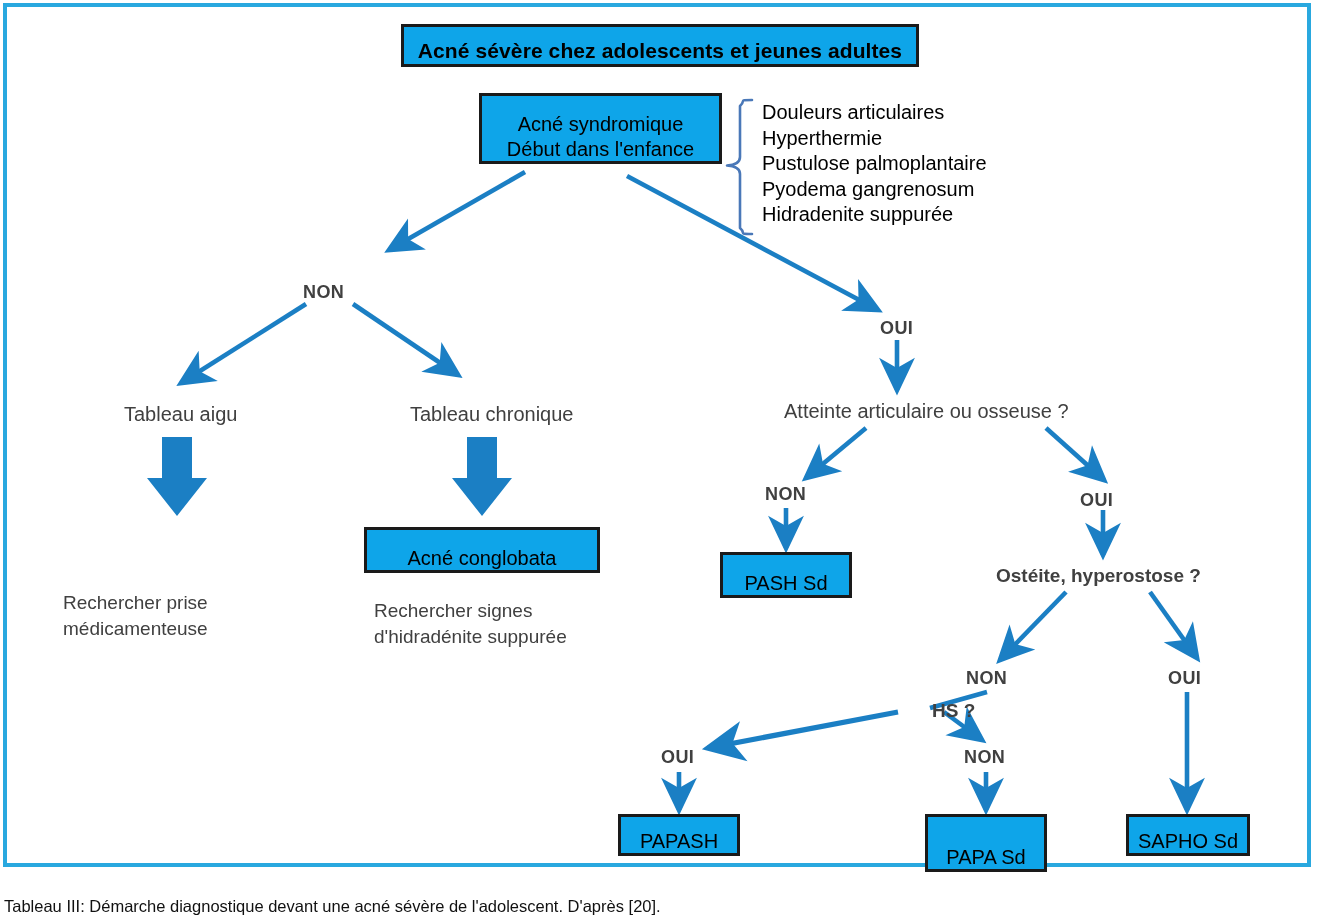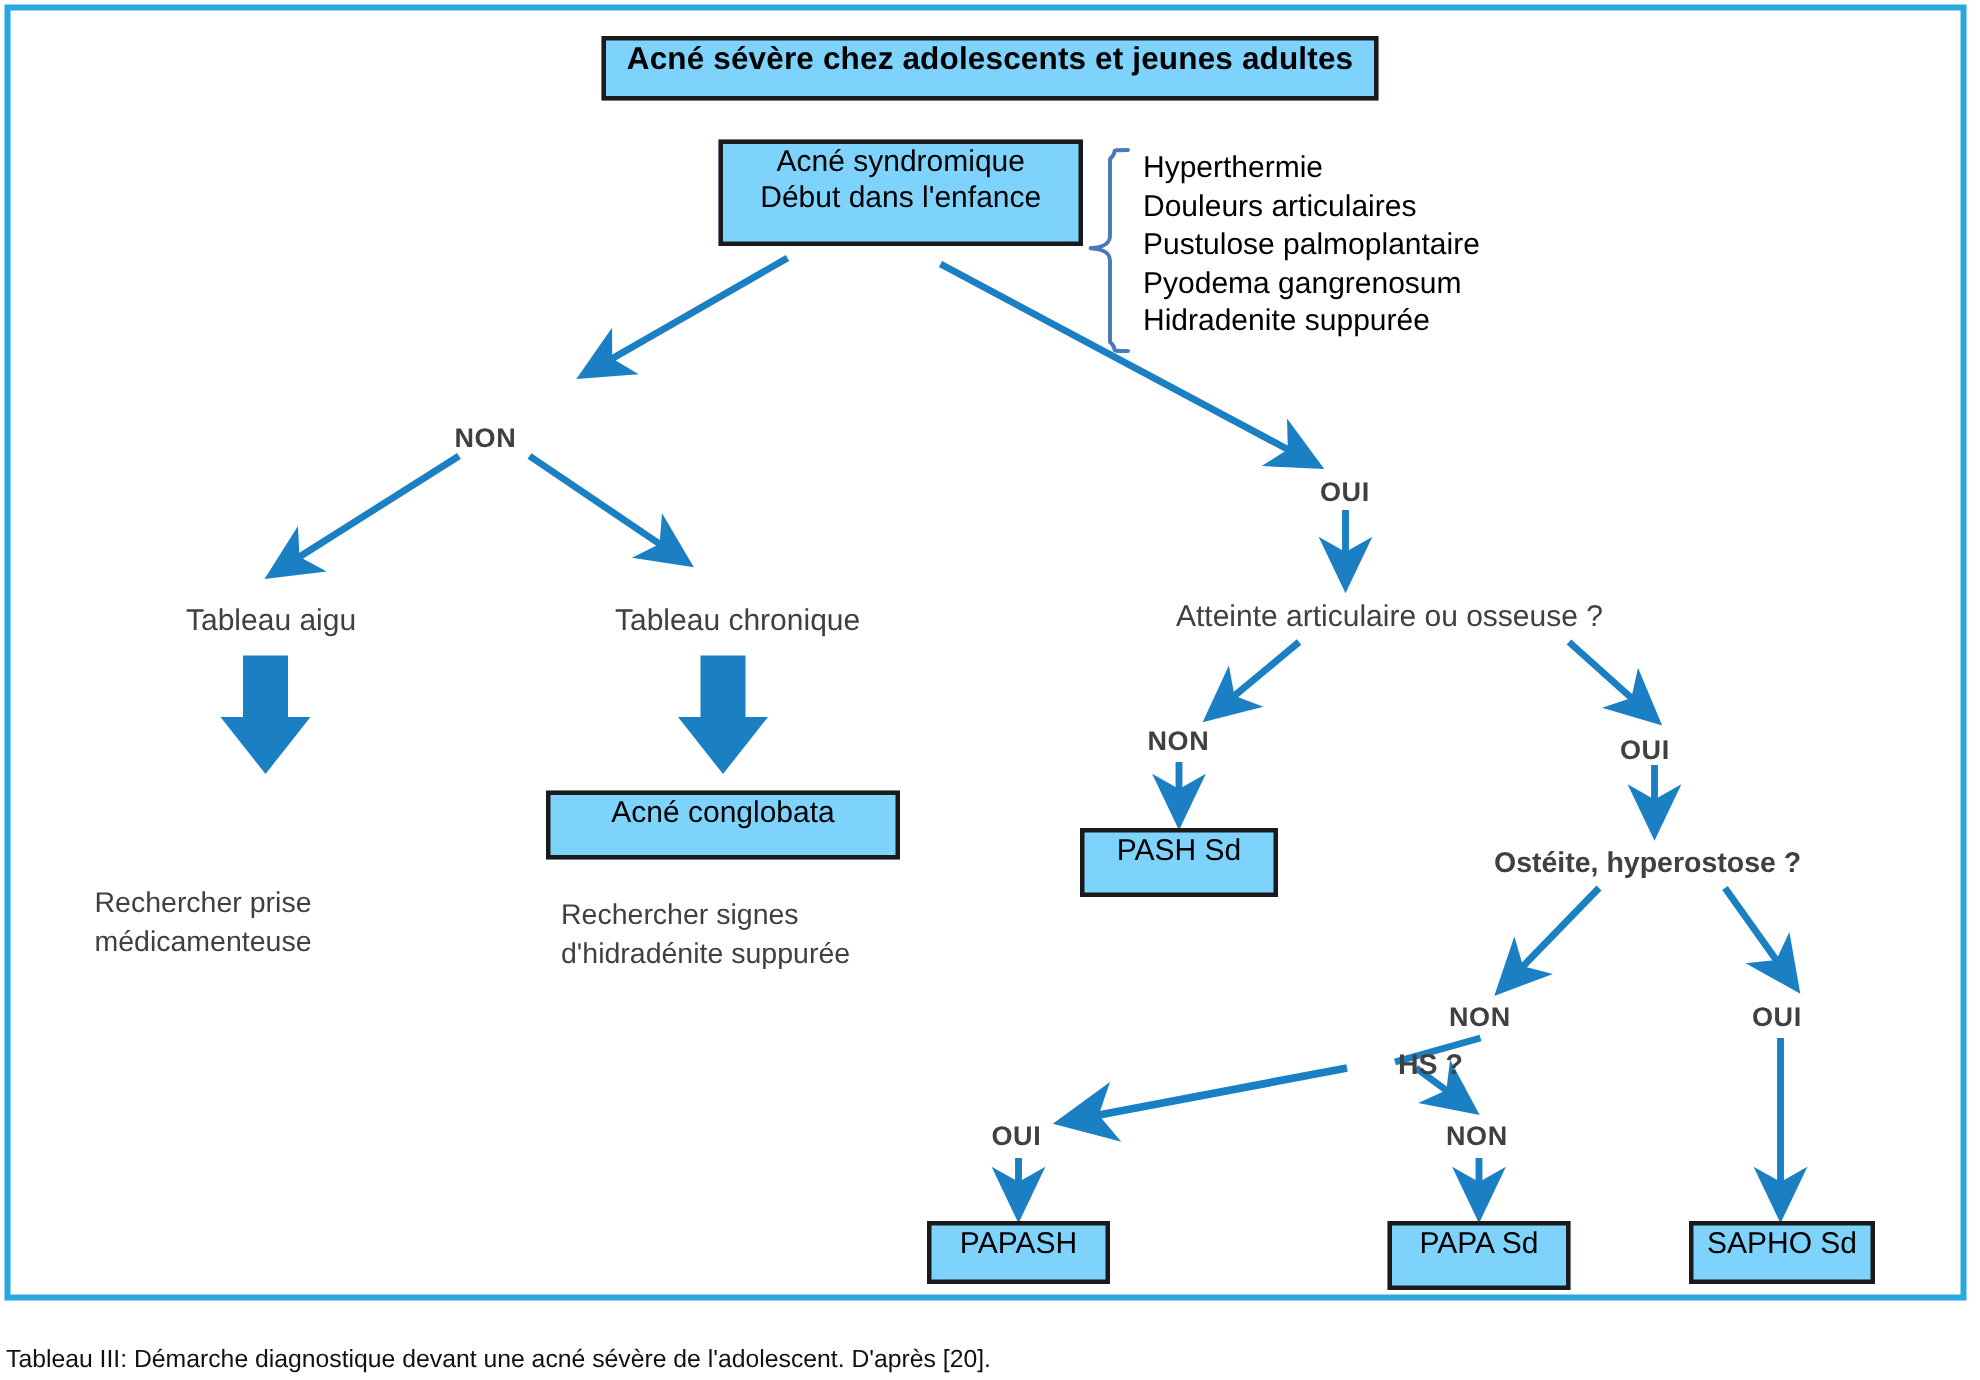--- a/index.html
+++ b/index.html
@@ -40,24 +40,24 @@
     left: 0;
     top: 0;
     width: 1320px;
     height: 920px;
     pointer-events: none;
   }
   
   .box {
     position: absolute;
     border: 3px solid #1a1a1a;
-    background: #7dd3fc;
+    background: #0ea5e9;
     box-sizing: border-box;
     display: flex;
-    align-items: flex-start;
+    align-items: flex-end;
     justify-content: center;
     text-align: center;
     color: #000000;
     line-height: 1.22;
   }
   .box.title-box {
     font-weight: bold;
     font-size: 21px;
     letter-spacing: 0.1px;
   }
@@ -191,31 +191,31 @@
     </div>
 
     <div class="box term" style="left:720px; top:552px; width:132px; height:46px;">
       <span>PASH Sd</span>
     </div>
 
     <div class="box term" style="left:618px; top:814px; width:122px; height:42px;">
       <span>PAPASH</span>
     </div>
 
-    <div class="box term" style="left:925px; top:814px; width:122px; height:46px;">
+    <div class="box term" style="left:925px; top:814px; width:122px; height:58px;">
       <span>PAPA Sd</span>
     </div>
 
     <div class="box term" style="left:1126px; top:814px; width:124px; height:42px;">
       <span>SAPHO Sd</span>
     </div>
 
     <div id="symptom-list">
+      <div>Douleurs articulaires</div>
       <div>Hyperthermie</div>
-      <div>Douleurs articulaires</div>
       <div>Pustulose palmoplantaire</div>
       <div>Pyodema gangrenosum</div>
       <div>Hidradenite suppurée</div>
     </div>
 
     <div class="label yesno" style="left:303px; top:282px;">NON</div>
     <div class="label yesno" style="left:880px; top:318px;">OUI</div>
 
     <div class="label yesno" style="left:765px; top:484px;">NON</div>
     <div class="label yesno" style="left:1080px; top:490px;">OUI</div>

